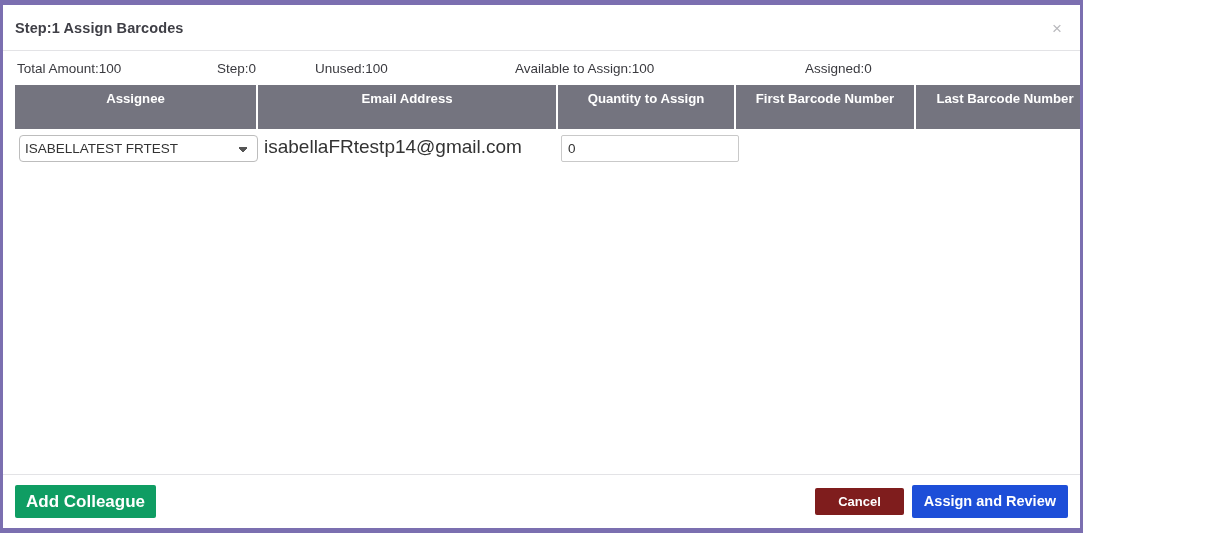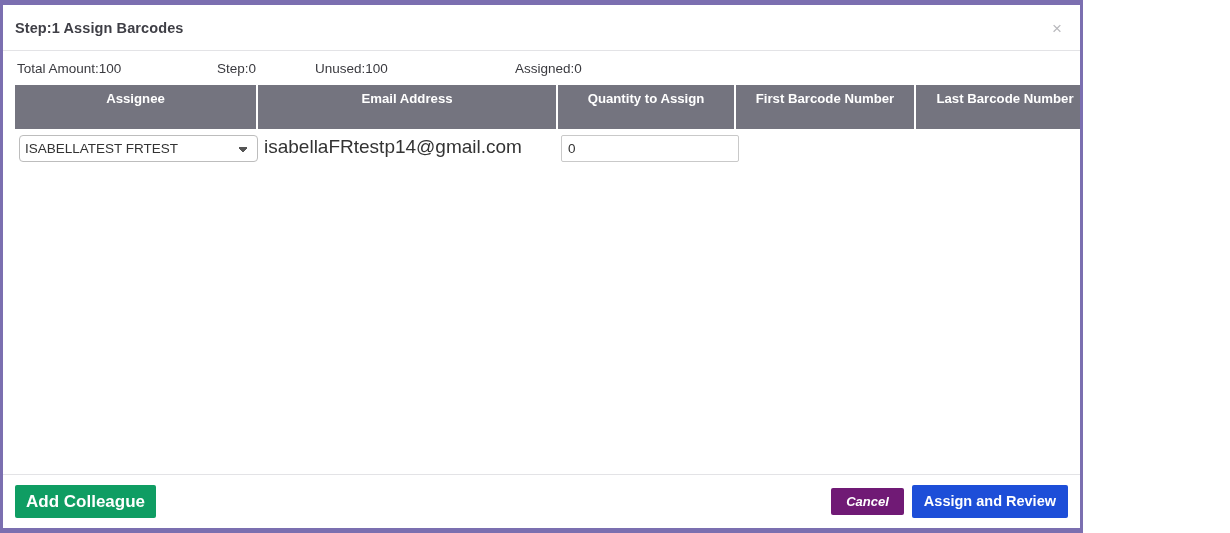--- a/index.html
+++ b/index.html
@@ -186,24 +186,23 @@
     border-radius: 2px;
     cursor: pointer;
     line-height: 1;
     white-space: nowrap;
   }
   .btn-add {
     background: #0f9d63;
     padding: 8px 11px;
   }
   .btn-cancel {
-    background: #701a75;
-    padding: 7px 15px;
+    background: #7f1d1d;
+    padding: 7px 23px;
     font-size: 13px;
-    font-style: italic;
   }
   .btn-assign {
     background: #1d4ed8;
     padding: 9px 12px;
     font-size: 14.5px;
   }
 </style>
 </head>
 <body>
 
@@ -213,20 +212,21 @@
     <div class="modal-title">Step:1 Assign Barcodes</div>
     <button class="close-icon">×</button>
   </div>
 
   <div class="modal-body">
 
     <div class="info-strip">
       <span class="info-item i1">Total Amount:100</span>
       <span class="info-item i2">Step:0</span>
       <span class="info-item i3">Unused:100</span>
+      <span class="info-item i4">Available to Assign:100</span>
       <span class="info-item i5">Assigned:0</span>
     </div>
 
     <table class="assign-table">
       <thead>
         <tr>
           <th class="col-assignee">Assignee</th>
           <th class="col-email">Email Address</th>
           <th class="col-quantity">Quantity to Assign</th>
           <th class="col-first">First Barcode Number</th>

